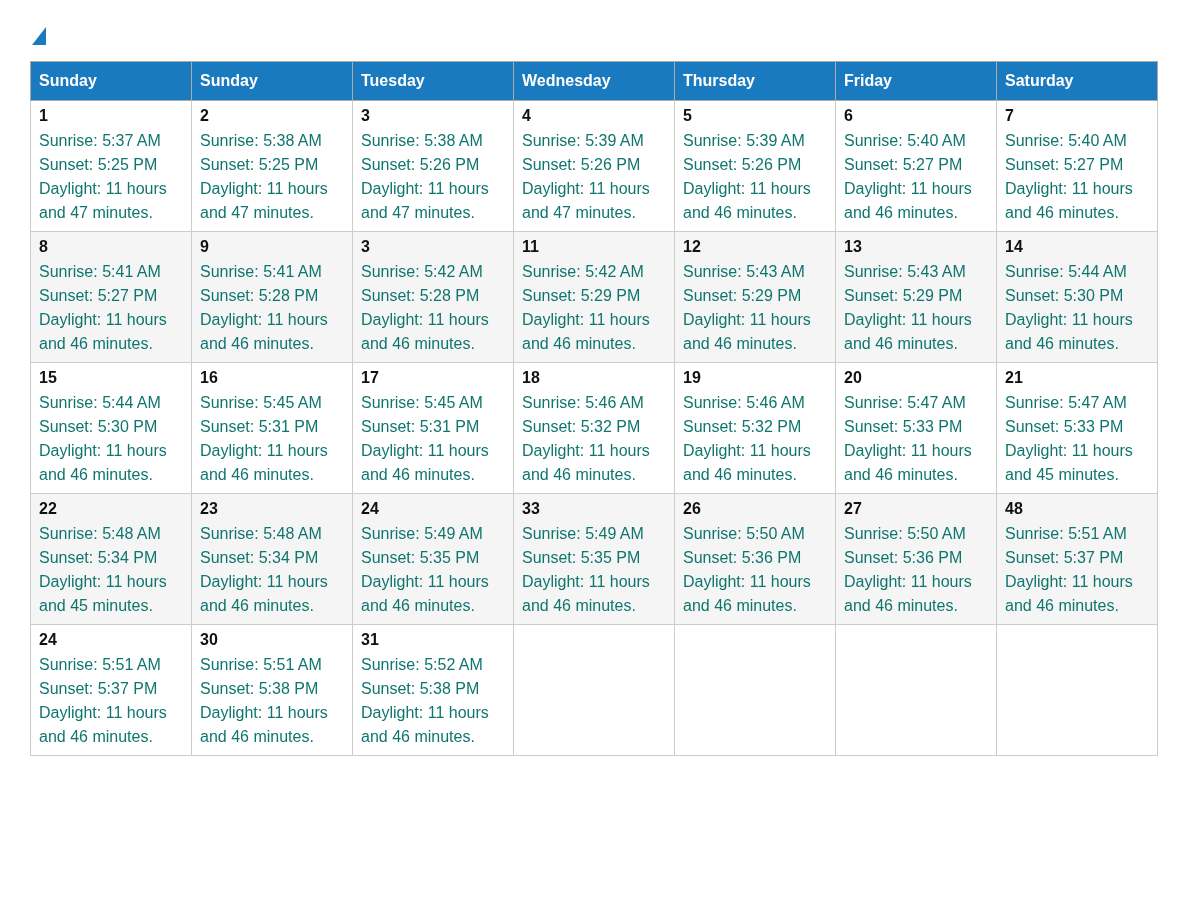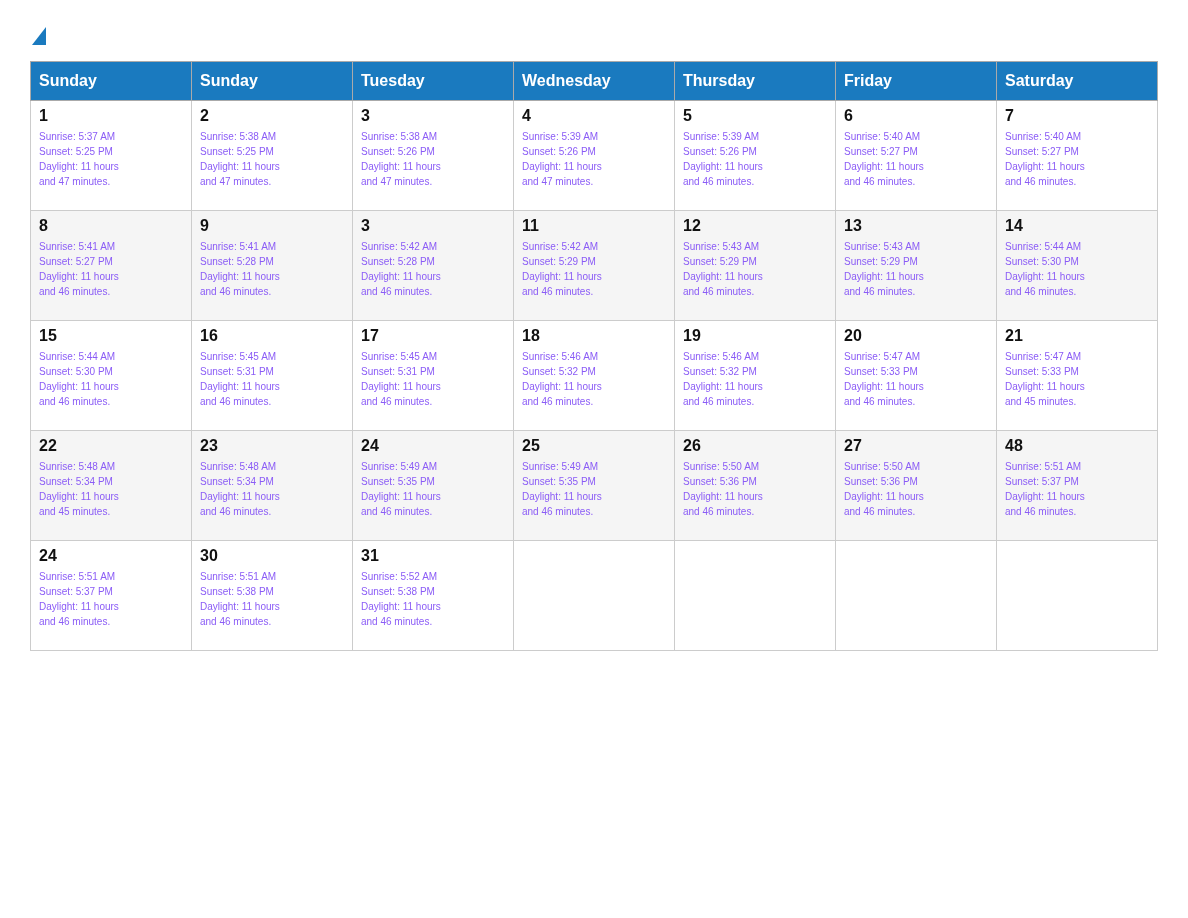--- a/index.html
+++ b/index.html
@@ -58,23 +58,23 @@
       color: #222;
       height: 110px;
     }
     .day-number {
       font-size: 16px;
       font-weight: bold;
       margin-bottom: 4px;
       color: #111;
     }
     .day-info {
-      font-size: 10px;
+      font-size: 16px;
       line-height: 1.5;
-      color: #8b5cf6;
+      color: #0f766e;
     }
     tbody tr:nth-child(odd) td {
       background-color: #fff;
     }
     tbody tr:nth-child(even) td {
       background-color: #f5f5f5;
     }
     .empty-cell {
       background-color: #fff !important;
     }
@@ -233,21 +233,21 @@
         </td>
         <td>
           <div class="day-number">23</div>
           <div class="day-info">Sunrise: 5:48 AM<br>Sunset: 5:34 PM<br>Daylight: 11 hours<br>and 46 minutes.</div>
         </td>
         <td>
           <div class="day-number">24</div>
           <div class="day-info">Sunrise: 5:49 AM<br>Sunset: 5:35 PM<br>Daylight: 11 hours<br>and 46 minutes.</div>
         </td>
         <td>
-          <div class="day-number">25</div>
+          <div class="day-number">33</div>
           <div class="day-info">Sunrise: 5:49 AM<br>Sunset: 5:35 PM<br>Daylight: 11 hours<br>and 46 minutes.</div>
         </td>
         <td>
           <div class="day-number">26</div>
           <div class="day-info">Sunrise: 5:50 AM<br>Sunset: 5:36 PM<br>Daylight: 11 hours<br>and 46 minutes.</div>
         </td>
         <td>
           <div class="day-number">27</div>
           <div class="day-info">Sunrise: 5:50 AM<br>Sunset: 5:36 PM<br>Daylight: 11 hours<br>and 46 minutes.</div>
         </td>

